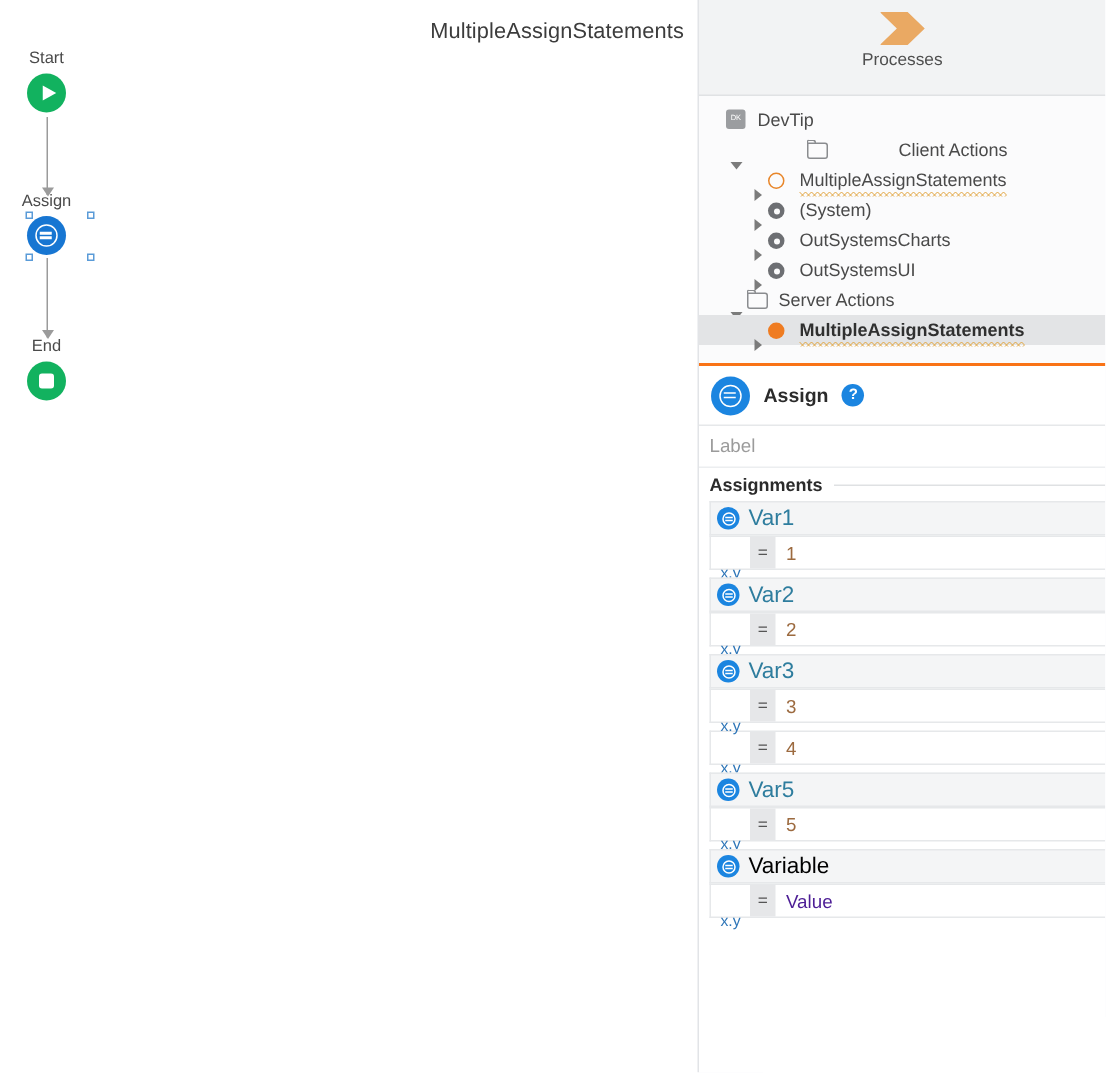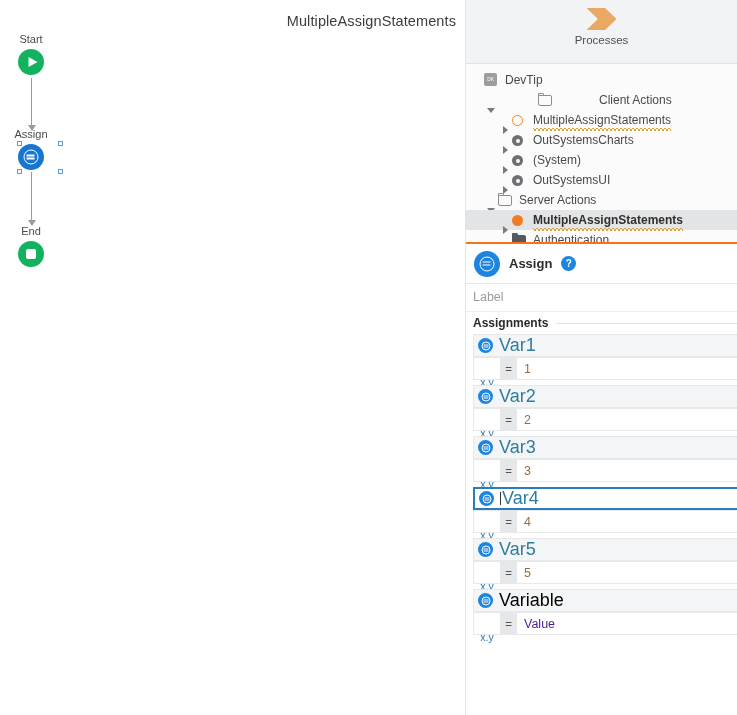--- a/index.html
+++ b/index.html
@@ -430,21 +430,21 @@
     position: absolute;
     left: 1.3px;
     width: 4.8px;
     height: 1.1px;
     background: #ffffff;
   }
   .var-icon .ga::before { top: 2.2px; }
   .var-icon .ga::after  { top: 4.4px; }
 
   .var-text {
-    font-size: 18px;
+    font-size: 15px;
     color: #2e7d9e;
     white-space: nowrap;
   }
   .var-text.placeholder { color: #000000; }
   .caret {
     display: inline-block;
     width: 1px;
     height: 13px;
     background: #333;
     vertical-align: -2px;
@@ -566,28 +566,28 @@
           <span class="ic">
             <div class="ic-circle-hollow"></div>
           </span>
           <span class="squiggle">MultipleAssignStatements</span>
         </div>
         <div class="tree-row" style="padding-left: 32px;">
           <span class="twisty right"></span>
           <span class="ic">
             <div class="ic-donut"></div>
           </span>
-          <span class="">OutSystemsCharts</span>
+          <span class="">(System)</span>
         </div>
         <div class="tree-row" style="padding-left: 32px;">
           <span class="twisty right"></span>
           <span class="ic">
             <div class="ic-donut"></div>
           </span>
-          <span class="">(System)</span>
+          <span class="">OutSystemsCharts</span>
         </div>
         <div class="tree-row" style="padding-left: 32px;">
           <span class="twisty right"></span>
           <span class="ic">
             <div class="ic-donut"></div>
           </span>
           <span class="">OutSystemsUI</span>
         </div>
         <div class="tree-row" style="padding-left: 18px;">
           <span class="twisty down"></span>
@@ -595,27 +595,20 @@
             <div class="ic-folder"></div>
           </span>
           <span class="">Server Actions</span>
         </div>
         <div class="tree-row selected bold" style="padding-left: 32px;">
           <span class="twisty right"></span>
           <span class="ic">
             <div class="ic-circle-solid"></div>
           </span>
           <span class="squiggle">MultipleAssignStatements</span>
-        </div>
-        <div class="tree-row" style="padding-left: 32px;">
-          <span class="twisty right"></span>
-          <span class="ic">
-            <div class="ic-folder ic-folder-dark"></div>
-          </span>
-          <span class="">Authentication</span>
         </div>
       </div>
 
     <div id="props">
 
       <div id="props-header">
         <div class="prop-node-icon">
           <span class="glyph-assign"></span>
         </div>
         <div id="props-title">Assign</div>
@@ -663,27 +656,20 @@
                 </span>
                 <span class="var-text">Var3</span>
               </div>
               <div class="val-row">
                 <span class="val-xy">x.y</span>
                 <span class="val-eq">=</span>
                 <span class="val-text">3</span>
               </div>
             </div>
             <div class="assign-pair">
-              <div class="var-row focused">
-                <span class="var-icon">
-                  <span class="ga"></span>
-                </span>
-                <span class="caret"></span>
-                <span class="var-text">Var4</span>
-              </div>
               <div class="val-row">
                 <span class="val-xy">x.y</span>
                 <span class="val-eq">=</span>
                 <span class="val-text">4</span>
               </div>
             </div>
             <div class="assign-pair">
               <div class="var-row">
                 <span class="var-icon">
                   <span class="ga"></span>

